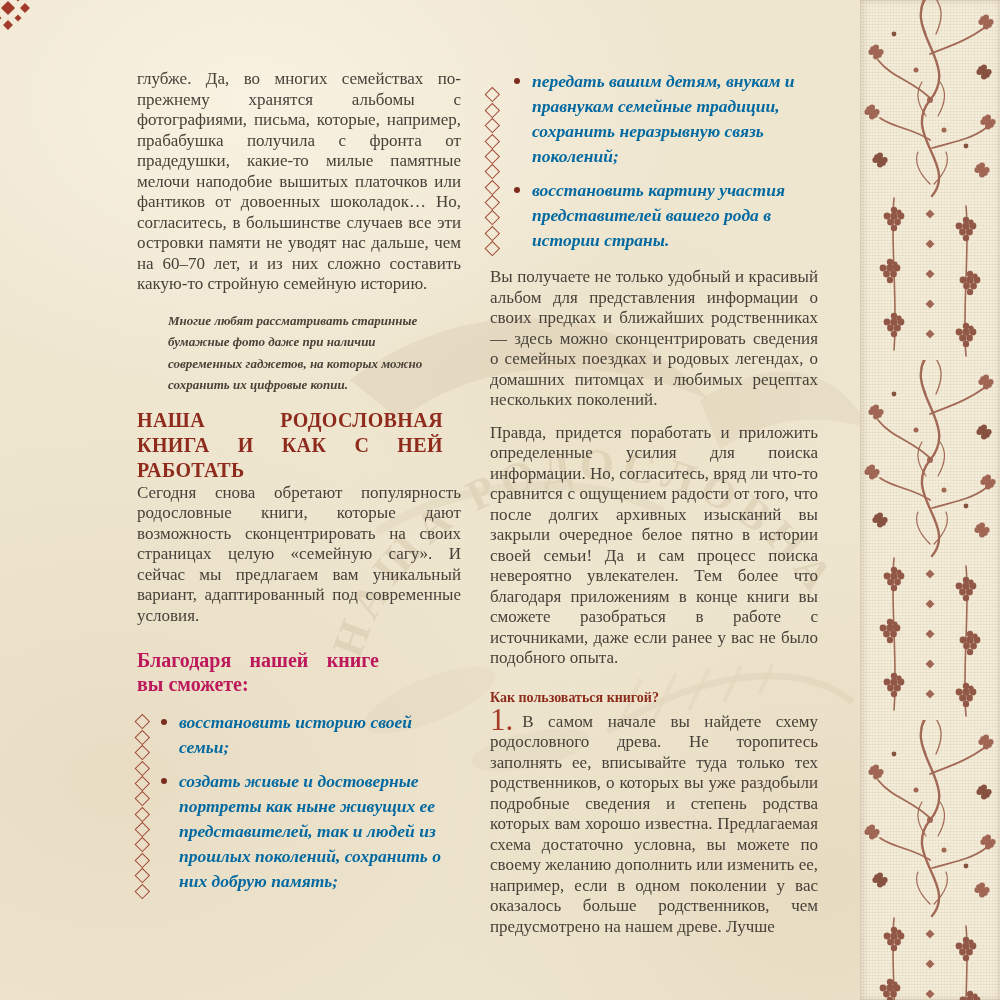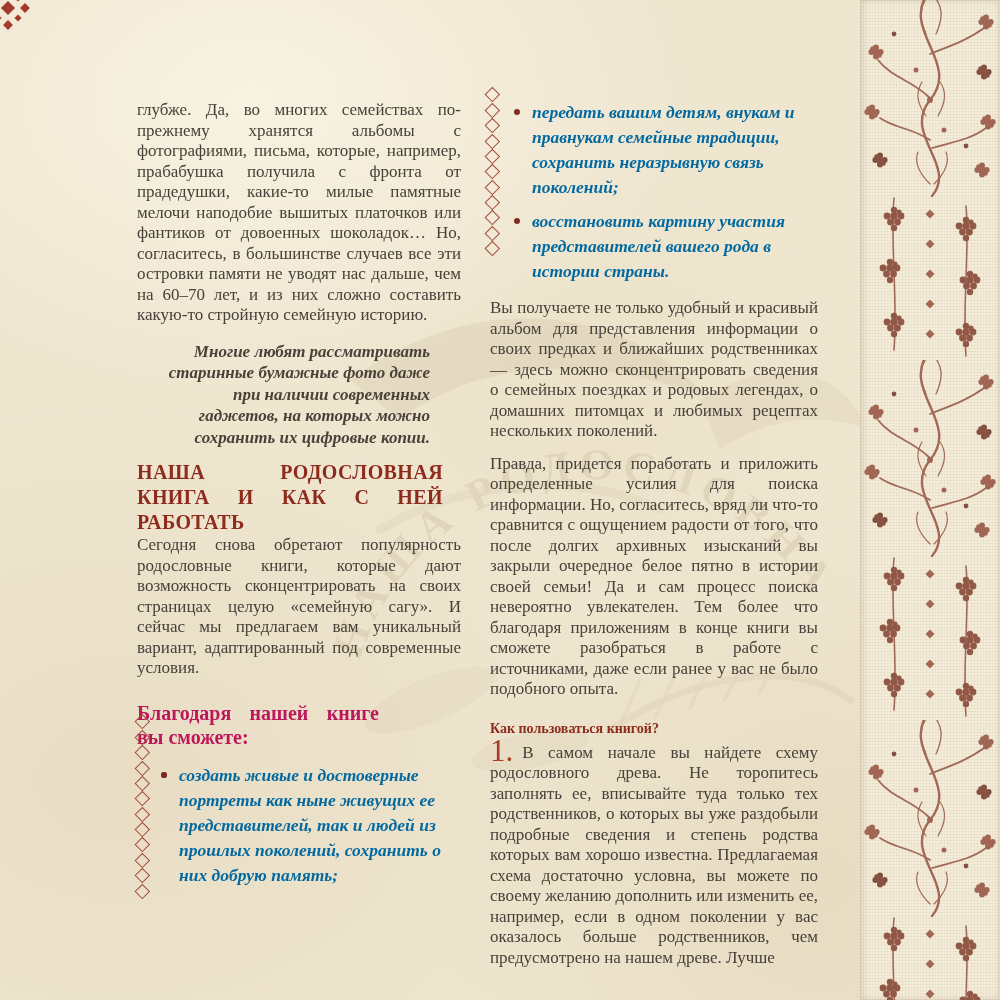--- a/index.html
+++ b/index.html
@@ -13,29 +13,29 @@
       radial-gradient(400px 300px at 60% 40%, rgba(222,206,168,.18), rgba(222,206,168,0) 70%),
       #efe6d0;
   }
   .page{position:absolute;inset:0;}
 
   
   .watermark{position:absolute;left:280px;top:230px;width:600px;height:570px;opacity:.12;pointer-events:none;}
   .watermark text{font-family:"Liberation Serif",serif;}
 
   
-  .col{position:absolute;top:100px;color:#474139;font-size:17px;line-height:20.5px;text-align:justify;font-family:Liberation Serif, serif;}
+  .col{position:absolute;top:69px;color:#474139;font-size:17px;line-height:20.5px;text-align:justify;font-family:Liberation Serif, serif;}
   .col-left{left:137px;width:324px;}
   .col-right{left:490px;width:328px;}
   .col p{margin:0;}
   .col p + p{margin-top:12px;}
 
   .quote{
-    margin:15px auto 0 auto;width:262px;text-align:right;
-    font-style:italic;font-weight:bold;color:#4b4138;line-height:21.5px;font-size:17px;
+    margin:15px auto 0 auto;width:262px;text-align:left;
+    font-style:italic;font-weight:bold;color:#4b4138;line-height:21.5px;font-size:13px;
   }
   .h-main{
     margin:12px 0 0 0;max-width:306px;
     color:#8e2b1d;font-size:20px;line-height:25px;font-weight:bold;letter-spacing:.4px;
   }
   .h-sub{
     margin:22px 0 0 0;max-width:242px;
     color:#be185d;font-size:20px;line-height:24px;font-weight:bold;
   }
   .h-q{
@@ -115,21 +115,21 @@
     </g>
   </svg>
 
   <div class="col col-left">
     <p>глубже. Да, во многих семействах по-прежнему хранятся альбомы с фотографиями, письма, которые, например, прабабушка получила с фронта от прадедушки, какие-то милые памятные мелочи наподобие вышитых платочков или фантиков от довоенных шоколадок… Но, согласитесь, в большинстве случаев все эти островки памяти не уводят нас дальше, чем на 60–70 лет, и из них сложно составить какую-то стройную семейную историю.</p>
     <div class="quote">Многие любят рассматривать старинные бумажные фото даже при наличии современных гаджетов, на которых можно сохранить их цифровые копии.</div>
     <h2 class="h-main">НАША РОДОСЛОВНАЯ КНИГА И КАК С НЕЙ РАБОТАТЬ</h2>
     <p style="">Сегодня снова обретают популярность родословные книги, которые дают возможность сконцентрировать на своих страницах целую «семейную сагу». И сейчас мы предлагаем вам уникальный вариант, адаптированный под современные условия.</p>
     <h3 class="h-sub">Благодаря нашей книге вы сможете:</h3>
     <ul class="redlist">
-      <li><span class="dot"></span></li>
+      <li><span class="dot"></span><span>восстановить историю своей семьи;</span></li>
       <li><span class="dot"></span><span>создать живые и достоверные портреты как ныне живущих ее представителей, так и людей из прошлых поколений, сохранить о них добрую память;</span></li>
     </ul>
   </div>
 
   <div class="col col-right">
     <ul class="redlist">
       <li><span class="dot"></span><span>передать вашим детям, внукам и правнукам семейные традиции, сохранить неразрывную связь поколений;</span></li>
       <li><span class="dot"></span><span>восстановить картину участия представителей вашего рода в истории страны.</span></li>
     </ul>
     <p style="margin-top:14px">Вы получаете не только удобный и красивый альбом для представления информации о своих предках и ближайших родственниках — здесь можно сконцентрировать сведения о семейных поездках и родовых легендах, о домашних питомцах и любимых рецептах нескольких поколений.</p>

